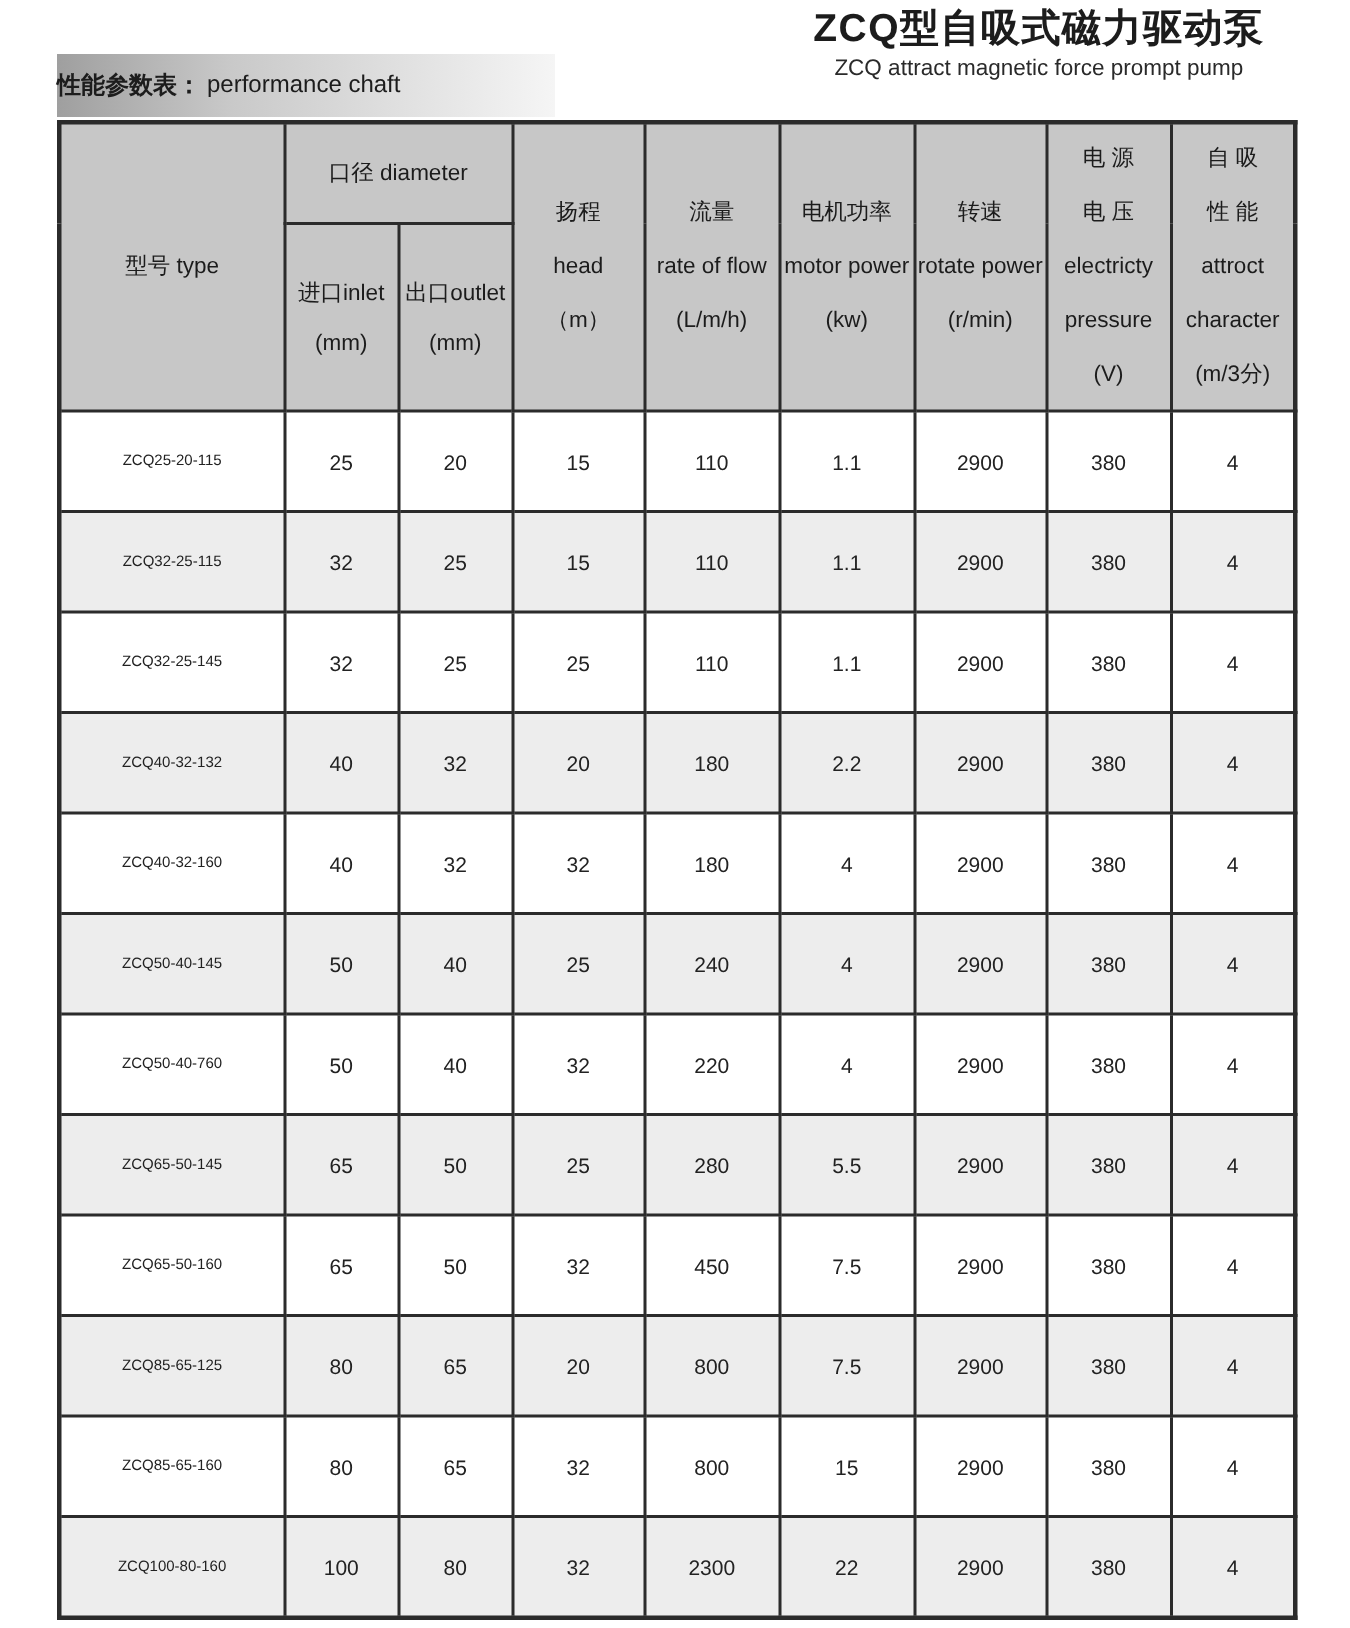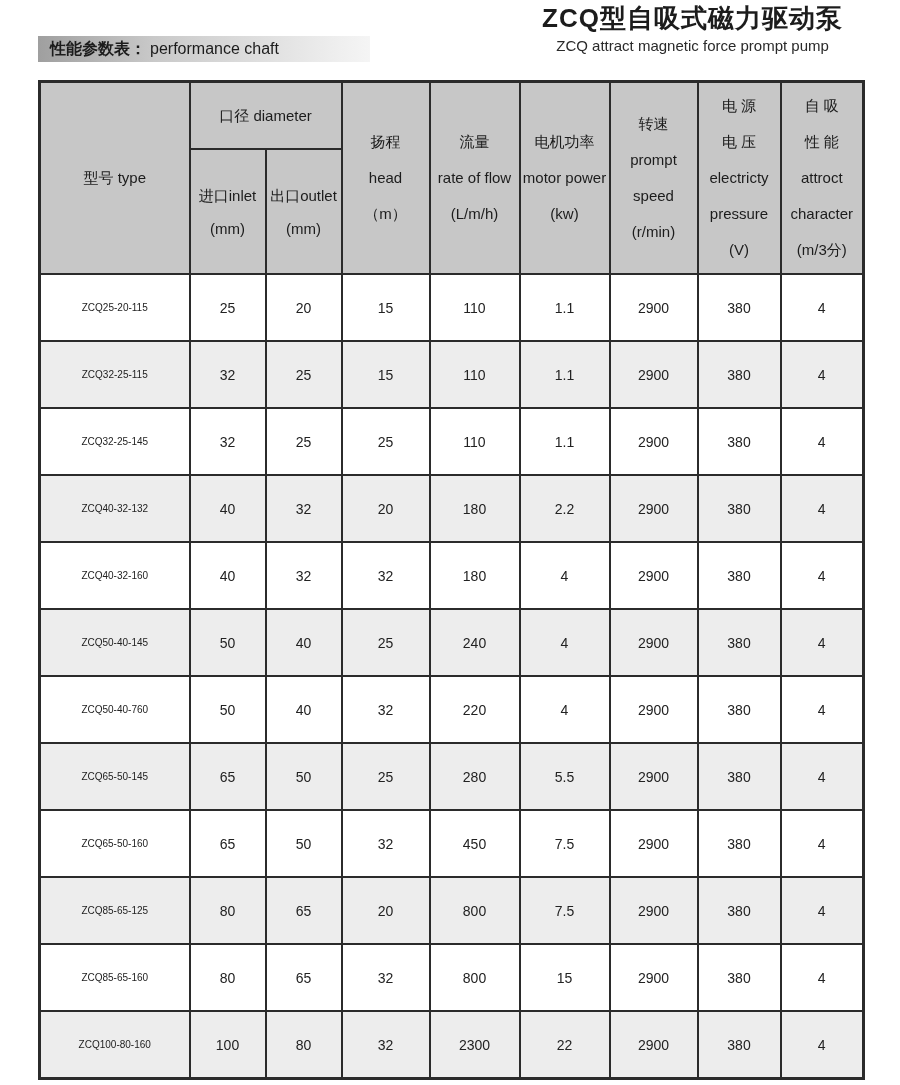--- a/index.html
+++ b/index.html
@@ -22,24 +22,24 @@
     color:#1c1c1c; line-height:32px;
   }
   .title-en {
     font-size:15px; font-weight:normal;
     color:#2a2a2a; line-height:20px; margin-top:2px;text-align:center;
   }
 
   
   .section-band {
     position:absolute; left:38px; top:36px;
-    width:332px; height:26px;
+    width:332px; height:42px;
     background:linear-gradient(to right, #9f9f9f 0%, #c9c9c9 35%, #f5f5f5 100%);
     display:flex; align-items:center;
-    padding-left:12px; box-sizing:border-box;
+    box-sizing:border-box;
     font-size:16px;
   }
   .section-band .cn { font-weight:bold; color:#1c1c1c; }
   .section-band .en { font-weight:normal; color:#1c1c1c; margin-left:4px; }
 
   
   table.spec {
     position:absolute; left:38px; top:80px;
     width:824px;
     border-collapse:collapse; table-layout:fixed;
@@ -109,21 +109,21 @@
           <div class="hl">rate of flow</div>
           <div class="hl">(L/m/h)</div>
         </th>
         <th rowspan="2">
           <div class="hl">电机功率</div>
           <div class="hl">motor power</div>
           <div class="hl">(kw)</div>
         </th>
         <th rowspan="2">
           <div class="hl">转速</div>
-          <div class="hl">prompt speed</div>
+          <div class="hl">rotate power</div>
           <div class="hl">(r/min)</div>
         </th>
         <th rowspan="2">
           <div class="hl">电 源</div>
           <div class="hl">电 压</div>
           <div class="hl">electricty</div>
           <div class="hl">pressure</div>
           <div class="hl">(V)</div>
         </th>
         <th rowspan="2">

